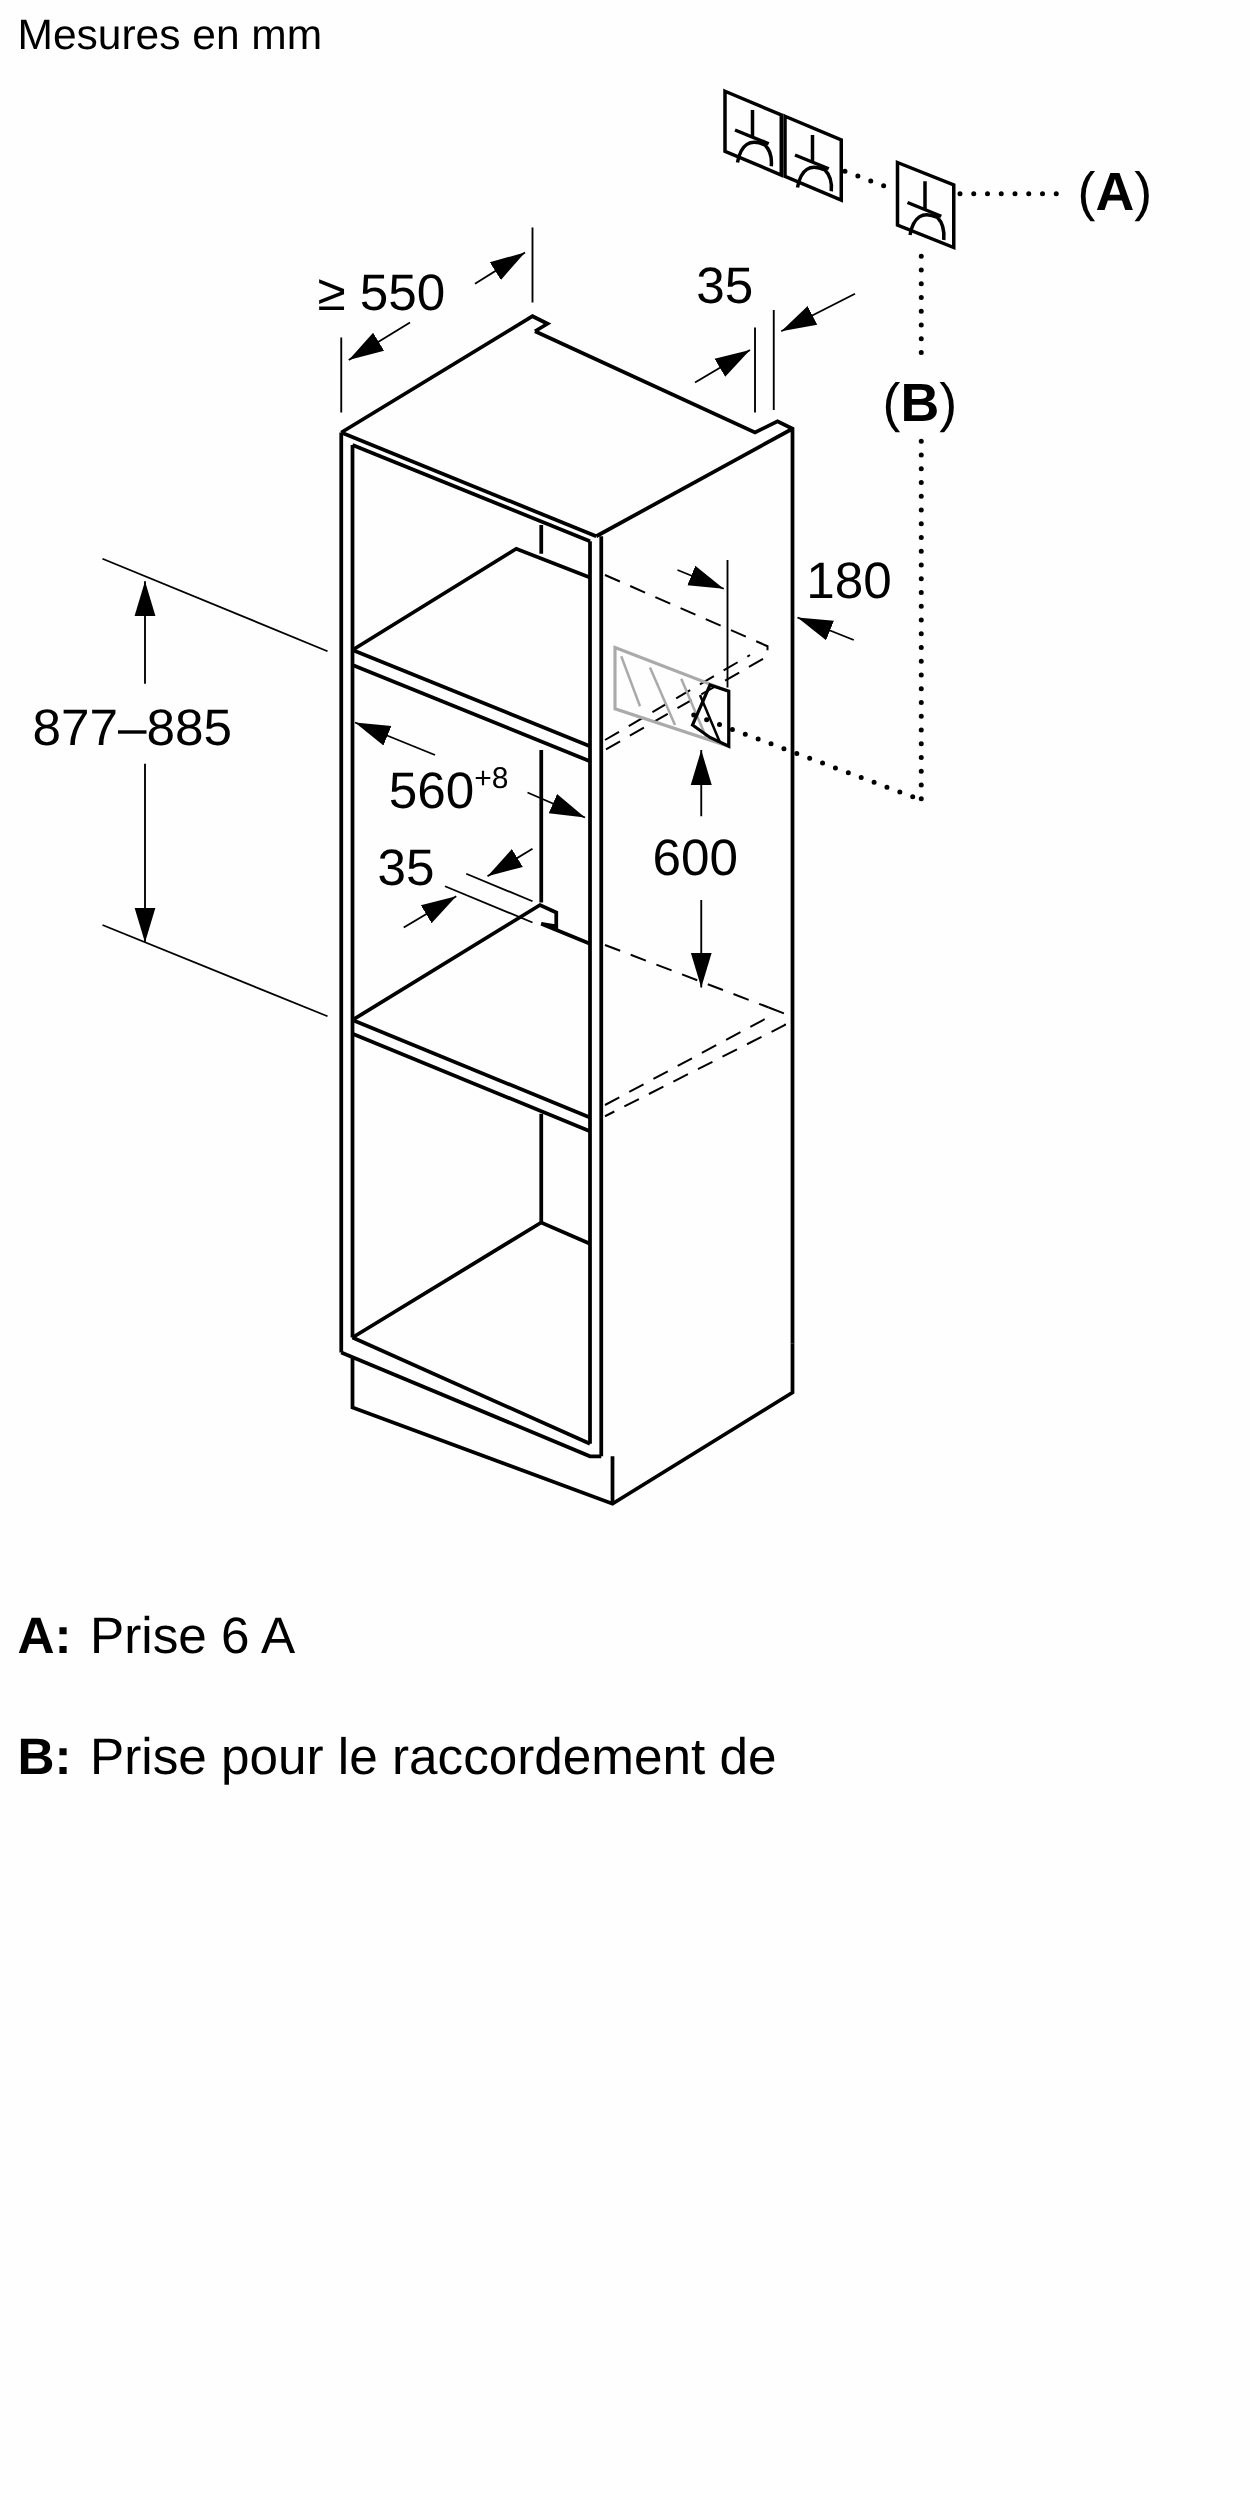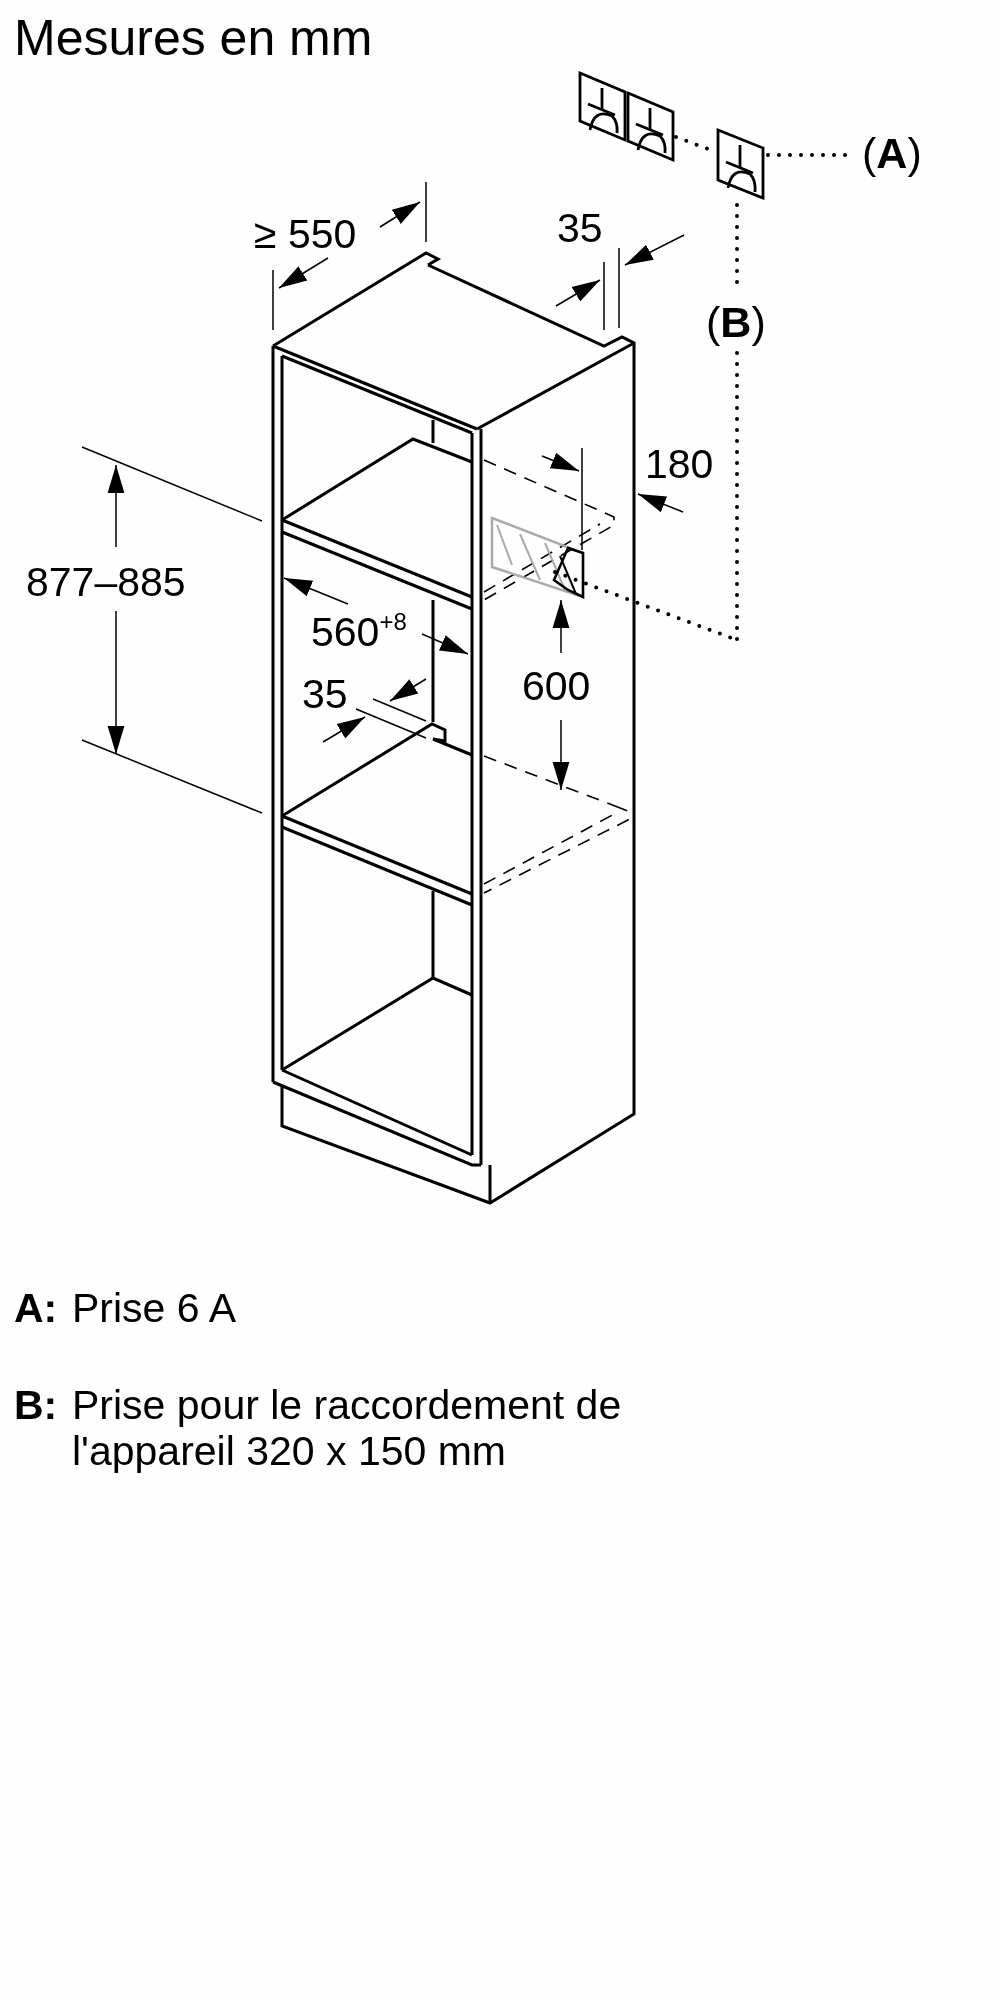--- a/index.html
+++ b/index.html
@@ -1,17 +1,17 @@
 <!DOCTYPE html>
 <html><head>
 <meta charset="utf-8">
 <style>
   html, body { margin:0; padding:0; background:#fefefe; }
   body { width:1000px; height:2000px; position:relative; overflow:hidden; font-family:"Liberation Sans", sans-serif; color:#000; }
-  .title { position:absolute; left:14px; top:8px; font-size:50px; line-height:1.2; }
+  .title { position:absolute; left:14px; top:8px; font-size:34px; line-height:1.2; }
   svg.dia { position:absolute; left:0; top:0; }
   .dim { font-family:"Liberation Sans", sans-serif; font-size:41px; fill:#000; }
   .sup { font-size:24px; }
   .callout { font-family:"Liberation Sans", sans-serif; font-size:43px; fill:#000; }
   .callout .b { font-weight:bold; }
   .legend { position:absolute; left:14px; font-size:41px; line-height:46px; }
   .legend .row { display:flex; }
   .legend .key { font-weight:bold; width:58px; flex:none; }
   .legend .txt { flex:1; }
   .legend .txt span { display:block; }
@@ -164,16 +164,15 @@
     <div class="txt">
         <span>Prise 6 A</span>
       </div>
   </div>
 </div>
 <div class="legend" style="top:1382px;">
   <div class="row">
     <div class="key">B:</div>
     <div class="txt">
       <span>Prise pour le raccordement de</span>
-      <span>l'appareil 320 x 150 mm</span>
     </div>
   </div>
 </div>
 
 </body></html>

